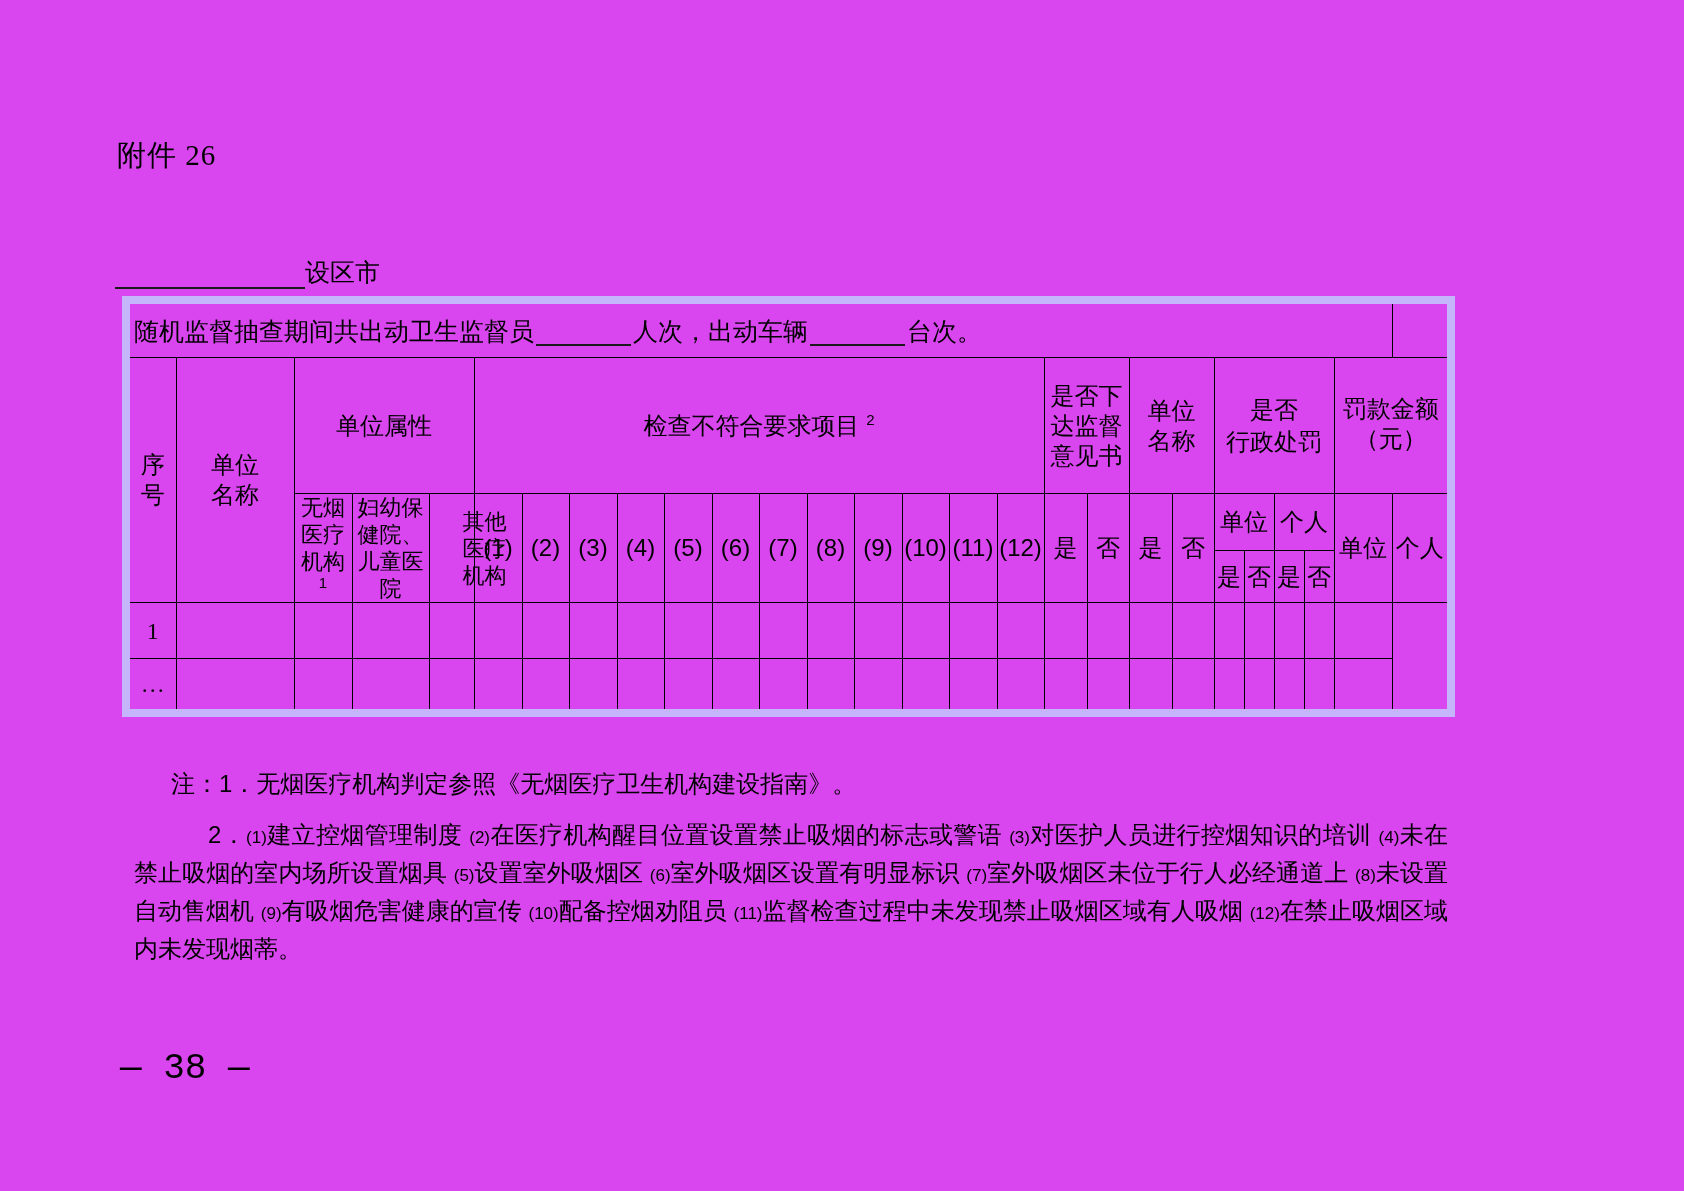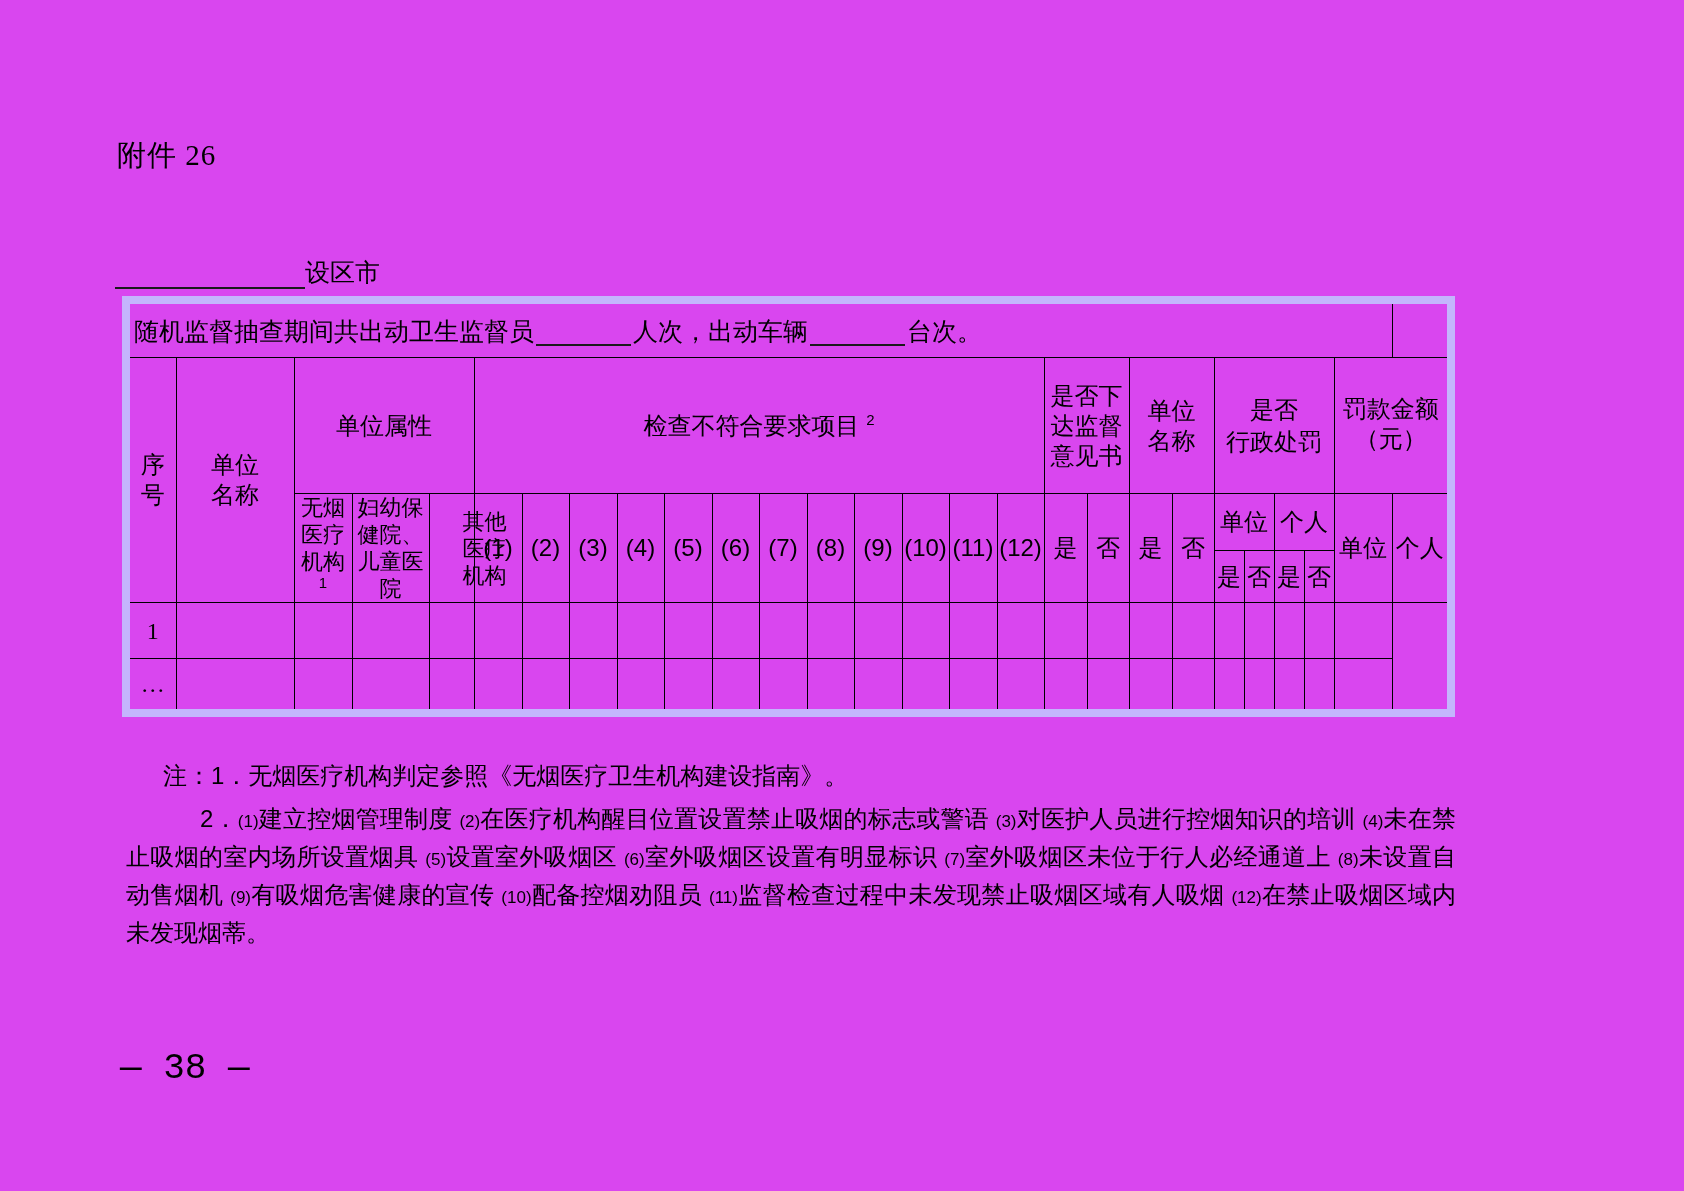--- a/index.html
+++ b/index.html
@@ -62,21 +62,21 @@
   .w-fine{width:100px;font-family:Liberation Mono, monospace;}
   .item-col{font-size:21px;}
   .penalty-line{display:block;line-height:32px;}
   sup{font-size:15px;vertical-align:super;line-height:0;}
   .seq-cell{font-family:"Liberation Serif","DejaVu Serif",serif;font-size:26px;}
 
   .notes{
     position:absolute;left:118px;top:750px;width:1346px;
     font-size:24px;line-height:35px;text-align:justify;
   }
-  .notes p{margin:8px;}
+  .notes p{margin:16px;}
   .note1{text-indent:37px;}
   .note2{text-indent:74px;}
   .nmark{font-size:17px;}
 
   .footer{
     position:absolute;left:120px;top:1048px;
     font-size:36px;
     font-family:Liberation Mono, monospace;
   }
 </style>

